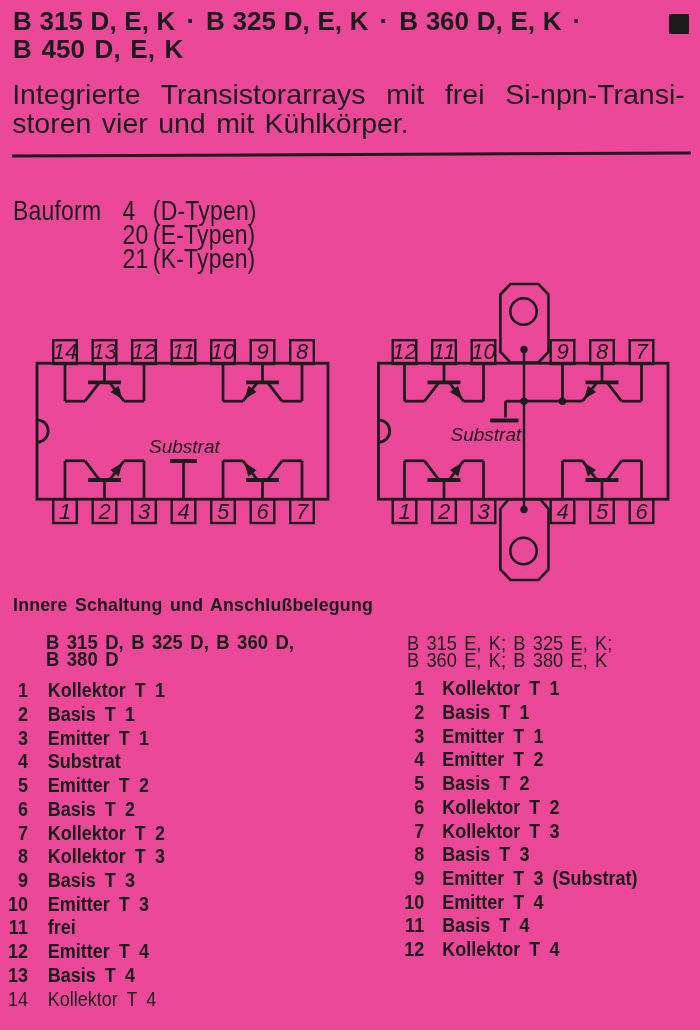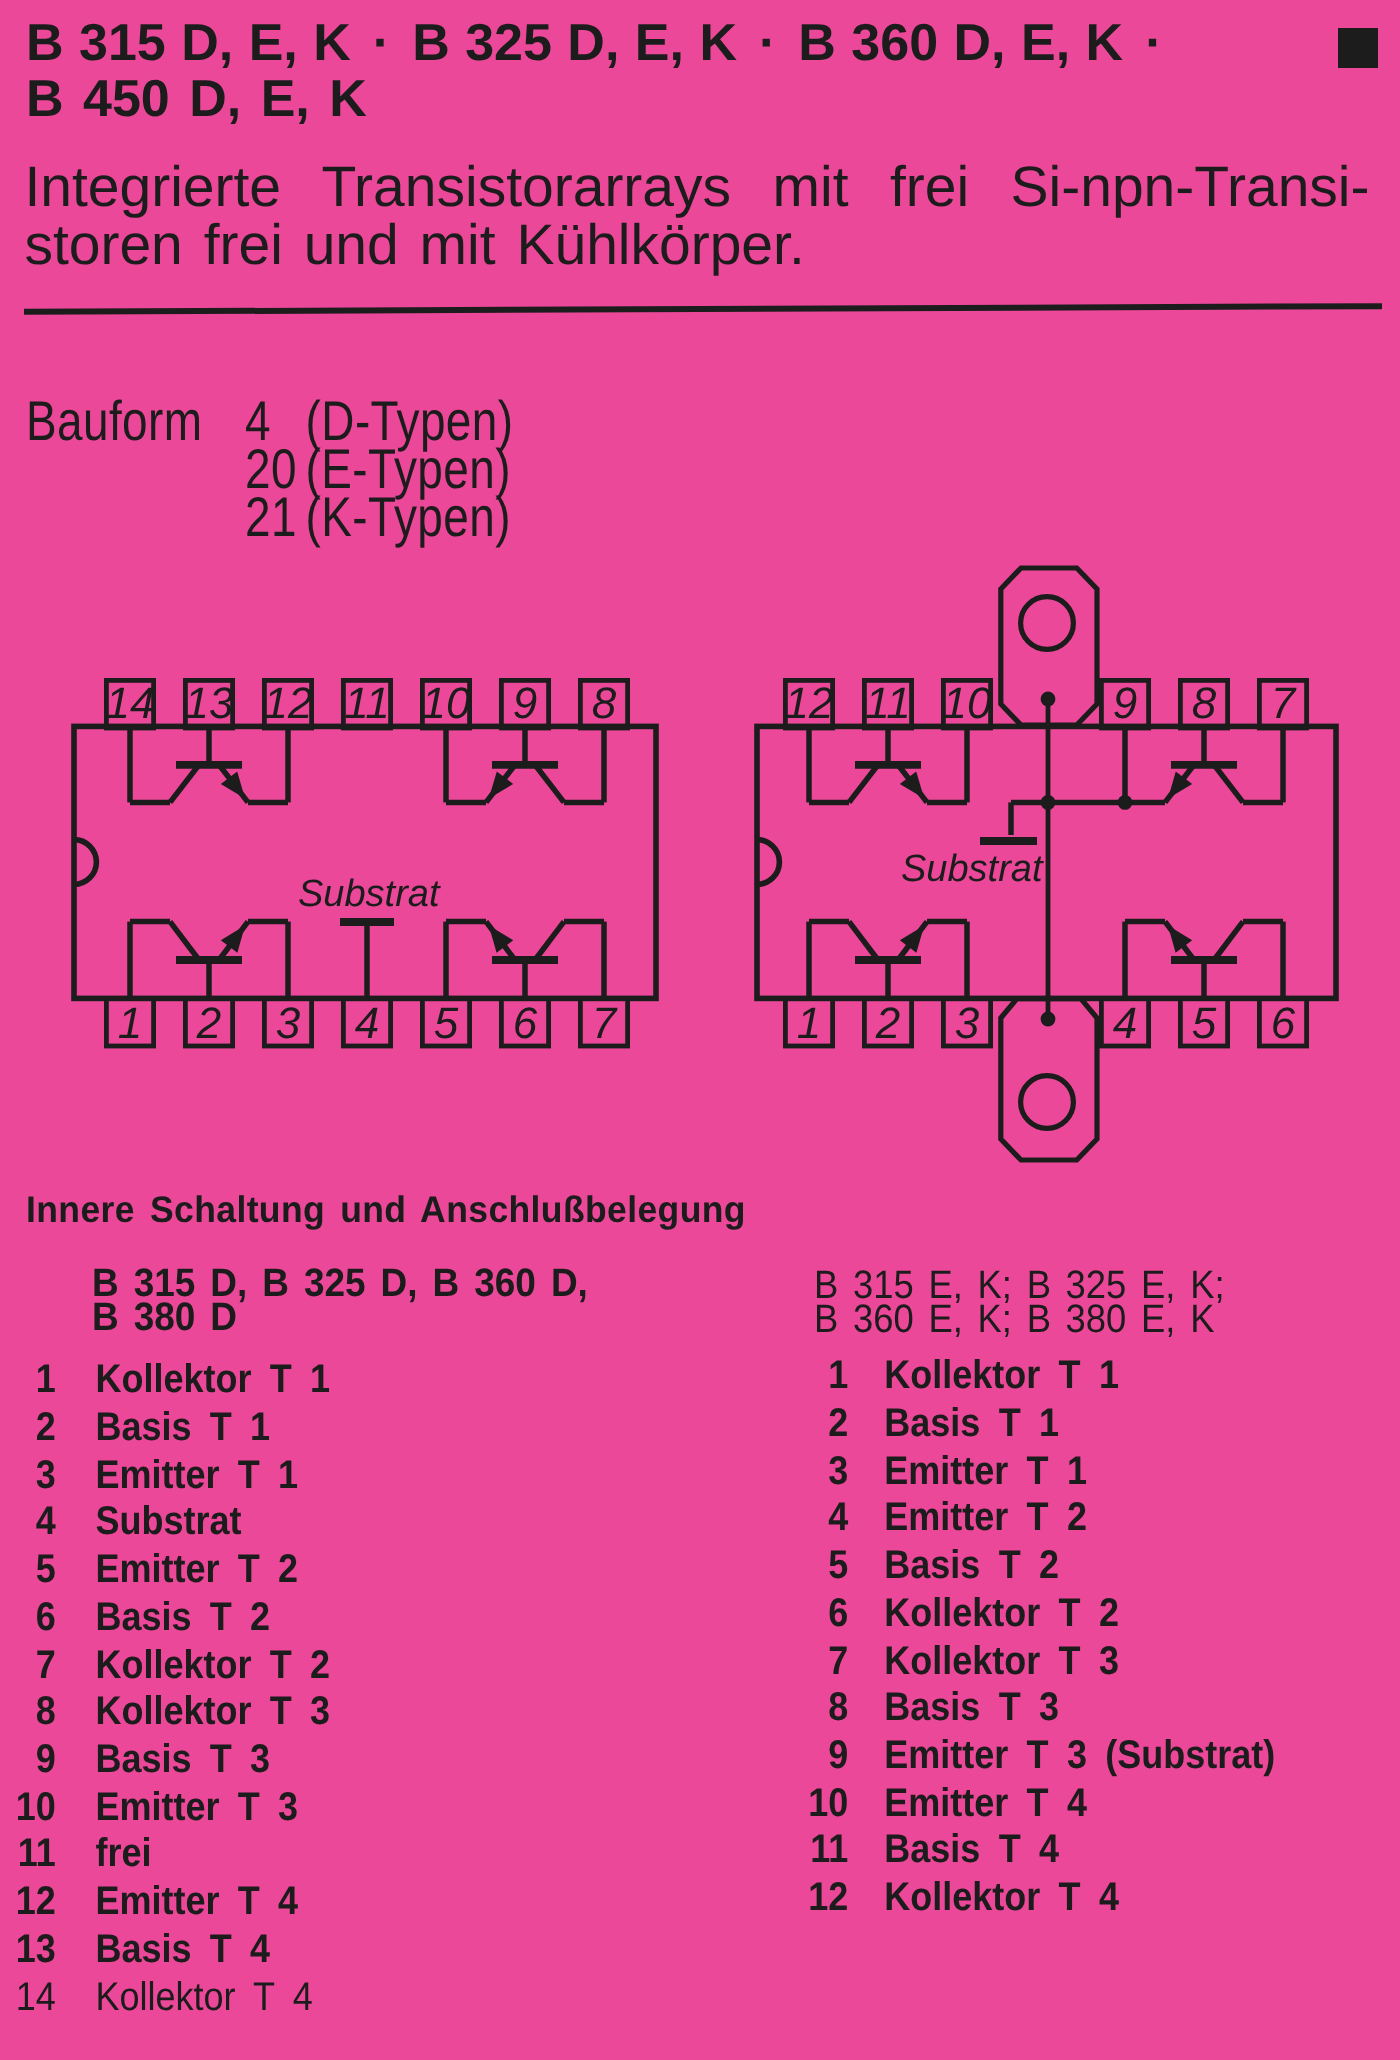--- a/index.html
+++ b/index.html
@@ -28,21 +28,21 @@
 #listR .txt{margin-left:20px}
 #listR .num{width:33.5px}
 </style></head>
 <body>
 <div id="page">
 
 <div class="abs sx" id="title">B 315 D, E, K<span class="ds">·</span>B 325 D, E, K<span class="ds">·</span>B 360 D, E, K<span class="ds">·</span><br><span class="l2">B 450 D, E, K</span></div>
 
 <div class="abs" style="left:669px;top:14px;width:20px;height:20px;background:#1c1c1c"></div>
 
-<div class="abs" id="subtitle"><span class="j">Integrierte Transistorarrays mit frei Si-npn-Transi-</span><br><span class="k">storen frei und mit Kühlkörper.</span></div>
+<div class="abs" id="subtitle"><span class="j">Integrierte Transistorarrays mit frei Si-npn-Transi-</span><br><span class="k">storen vier und mit Kühlkörper.</span></div>
 
 <div class="abs" style="left:12px;top:152.6px;width:679px;height:2.8px;background:#1c1c1c;transform:rotate(-0.24deg)"></div>
 
 <div class="abs sx" id="bauform"><span class="bflab">Bauform</span><span class="bfn">4</span>(D-Typen)<br><span class="bfn">20</span>(E-Typen)<br><span class="bfn">21</span>(K-Typen)</div>
 <svg width="700" height="1030" viewBox="0 0 700 1030" style="position:absolute;left:0;top:0" stroke="#1c1c1c" fill="none" stroke-linecap="butt">
 <style>.pd{font:italic 22px "Liberation Sans",sans-serif;fill:#1c1c1c;stroke:none}.sub{font:italic 19px "Liberation Sans",sans-serif;fill:#1c1c1c;stroke:none}</style>
 
 <rect x="37" y="363.2" width="291" height="136" stroke-width="2.8"></rect>
 
 <path d="M 37 419.8 A 11.2 11.2 0 0 1 37 442.2" stroke-width="2.8"></path>

